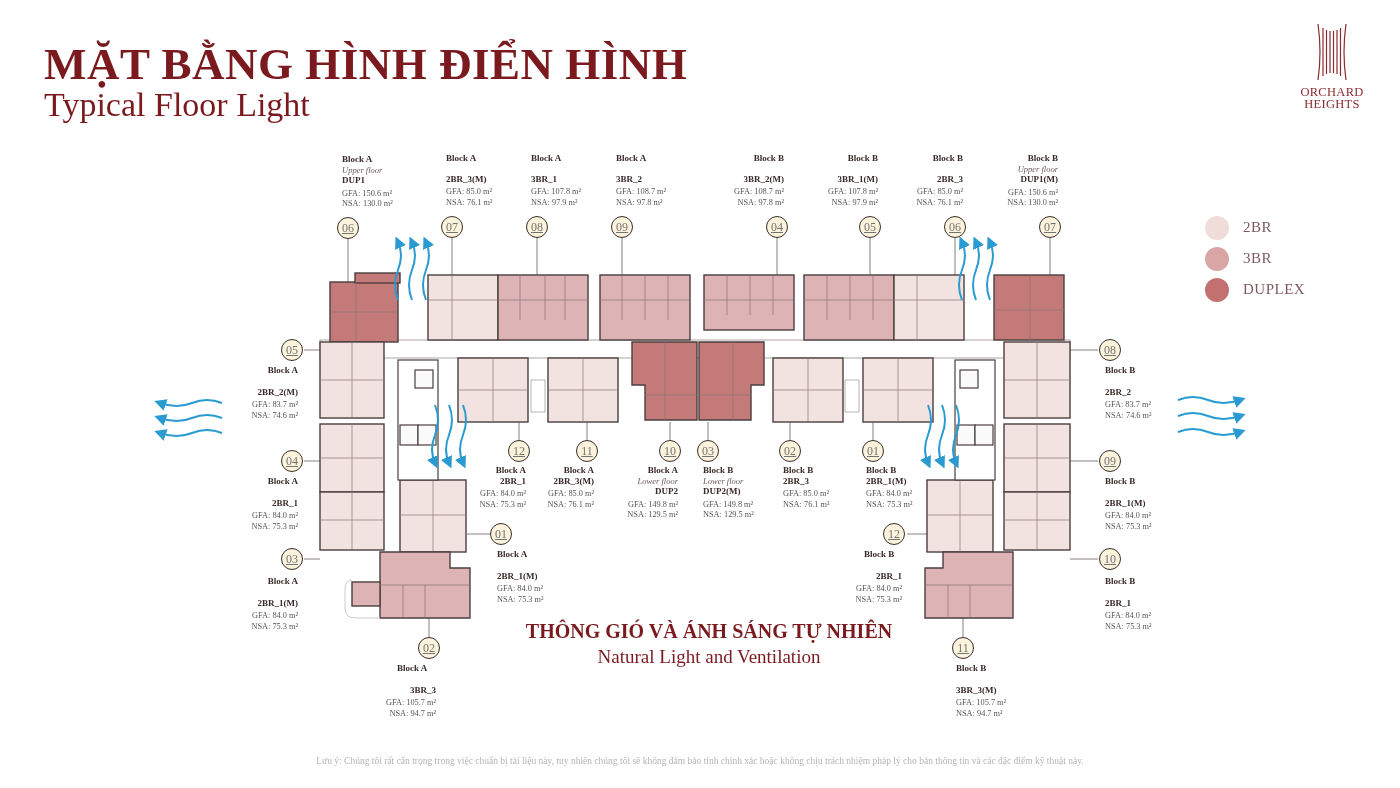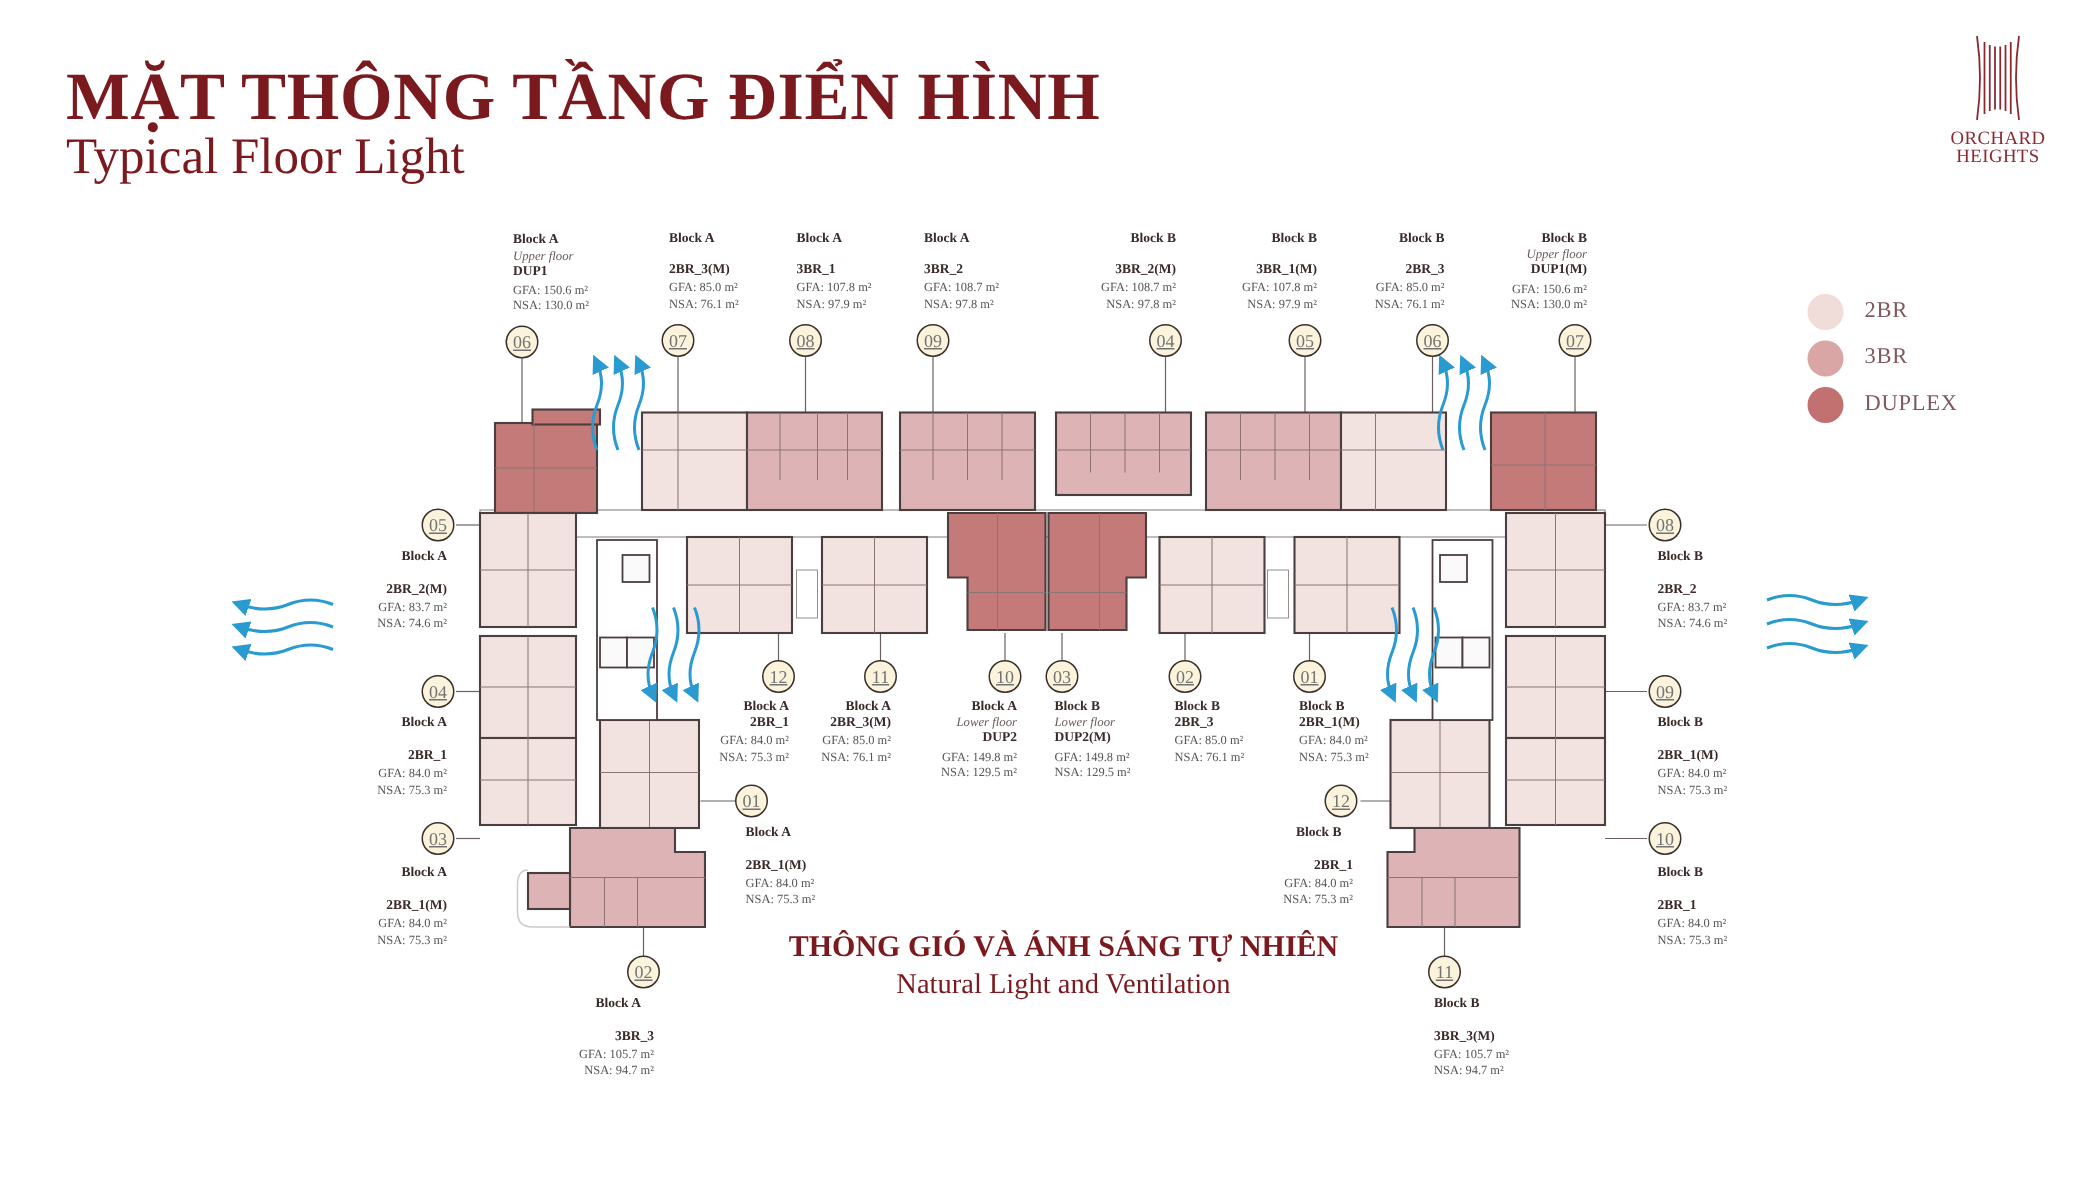--- a/index.html
+++ b/index.html
@@ -2,21 +2,21 @@
 <html><head>
 <meta charset="utf-8">
 <style>
   html, body { margin: 0; padding: 0; background: #ffffff; }
   body { width: 1400px; height: 788px; position: relative; overflow: hidden; font-family: "DejaVu Serif", "Liberation Serif", serif; color: #3a2a2a; }
   .abs { position: absolute; }
   .title-vn { left: 44px; top: 38px; font-family: "Liberation Serif", serif; font-weight: bold; font-size: 45px; letter-spacing: 0.5px; color: #7b1a1e; white-space: nowrap; }
   .title-en { left: 44px; top: 86px; font-family: "Liberation Serif", serif; font-size: 34px; color: #7b1a1e; white-space: nowrap; }
   .logo { left: 1290px; top: 22px; width: 84px; text-align: center; }
   .logo-text { font-family: "Liberation Serif", serif; font-size: 12.5px; line-height: 12px; color: #8a2a30; letter-spacing: 0.3px; }
-  .legend { left: 1205px; top: 192px; }
+  .legend { left: 1205px; top: 212px; }
   .legend-item { display: flex; align-items: center; height: 31px; }
   .legend-dot { width: 24px; height: 24px; border-radius: 50%; margin-right: 14px; }
   .legend-label { font-family: "Liberation Serif", serif; font-size: 15px; color: #7e5a60; letter-spacing: 0.5px; }
 
   .unit-label { font-family: "Liberation Serif", serif; font-size: 8.5px; line-height: 10.5px; color: #3a2a2a; white-space: nowrap; }
   .unit-label .blk { font-weight: bold; font-size: 9px; }
   .unit-label .note { font-style: italic; color: #6a5a5a; font-size: 8.5px; font-family: Liberation Serif, serif; }
   .unit-label .code { font-weight: bold; font-size: 9px; }
   .unit-label .area { color: #555; font-size: 8.3px; }
   .ar { text-align: right; }
@@ -25,21 +25,21 @@
   .badge { width: 22px; height: 22px; border-radius: 50%; border: 1.6px solid #3a2f2a; background: #fbf3dc; font-family: "Liberation Serif", serif; font-size: 12px; color: #737373; display: flex; align-items: center; justify-content: center; box-sizing: border-box; text-decoration: underline; }
 
   .plan { left: 0; top: 0; width: 1400px; height: 788px; }
   .vent-title { left: 0; width: 1418px; top: 620px; text-align: center; font-family: "Liberation Serif", serif; font-weight: bold; font-size: 20px; color: #7b1a1e; white-space: nowrap; }
   .vent-sub { left: 0; width: 1418px; top: 646px; text-align: center; font-family: "Liberation Serif", serif; font-size: 19px; color: #7b1a1e; white-space: nowrap; }
   .disclaimer { left: 0; width: 1400px; top: 755px; text-align: center; font-family: "Liberation Serif", serif; font-size: 9.5px; line-height: 12px; color: #b4b4b4; white-space: nowrap; }
 </style>
 </head>
 <body>
 
-<div class="abs title-vn">MẶT THÔNG TẦNG ĐIỂN HÌNH</div>
+<div class="abs title-vn">MẶT BẰNG HÌNH ĐIỂN HÌNH</div>
 <div class="abs title-en">Typical Floor Light</div>
 
 <div class="abs logo">
   <svg width="40" height="60" viewBox="0 0 40 60" style="display:block;margin:0 auto 4px auto;">
     <g stroke="#8a2a30" stroke-width="1.2" fill="none">
       <path d="M6 2 Q10 30 6 58"></path>
       <path d="M34 2 Q30 30 34 58"></path>
       <line x1="11" y1="6" x2="11" y2="54"></line>
       <line x1="14.5" y1="8" x2="14.5" y2="52"></line>
       <line x1="18" y1="9" x2="18" y2="51"></line>
@@ -474,13 +474,14 @@
   <div style="height:11px"></div>
   <div class="code">3BR_3(M)</div>
   <div class="area" style="margin-top:3px">GFA: 105.7 m²</div>
   <div class="area">NSA: 94.7 m²</div>
 </div>
 
 <div class="abs vent-title">THÔNG GIÓ VÀ ÁNH SÁNG TỰ NHIÊN</div>
 <div class="abs vent-sub">Natural Light and Ventilation</div>
 
 <div class="abs disclaimer">
+  <div>Lưu ý: Chúng tôi rất cẩn trọng trong việc chuẩn bị tài liệu này, tuy nhiên chúng tôi sẽ không đảm bảo tính chính xác hoặc không chịu trách nhiệm pháp lý cho bản thông tin và các đặc điểm kỹ thuật này.</div>
 </div>
 
 </body></html>

